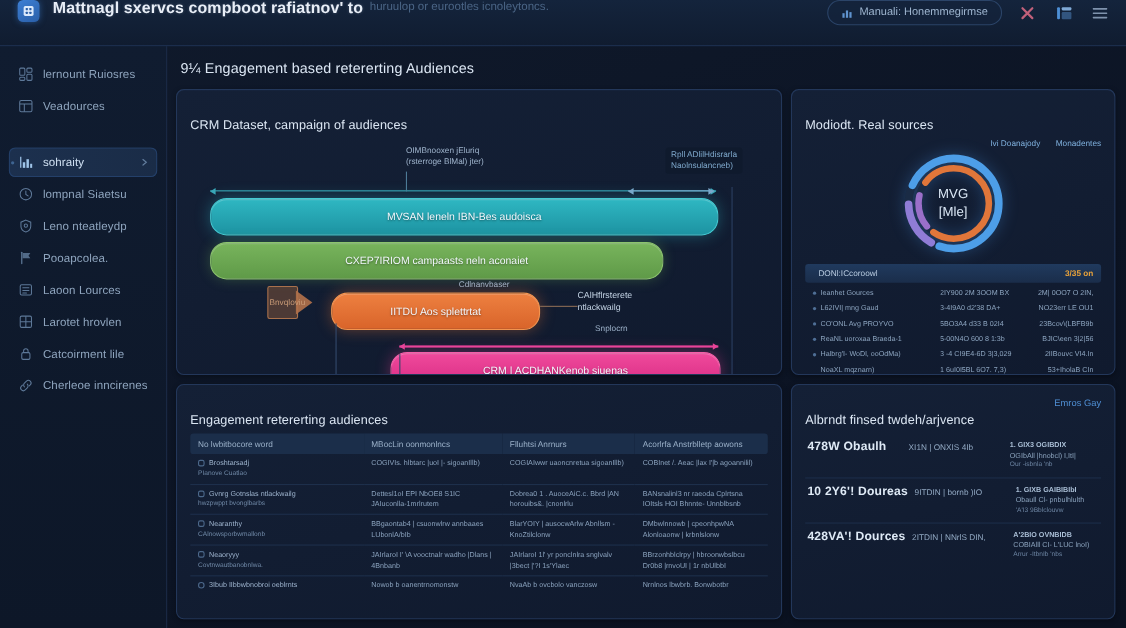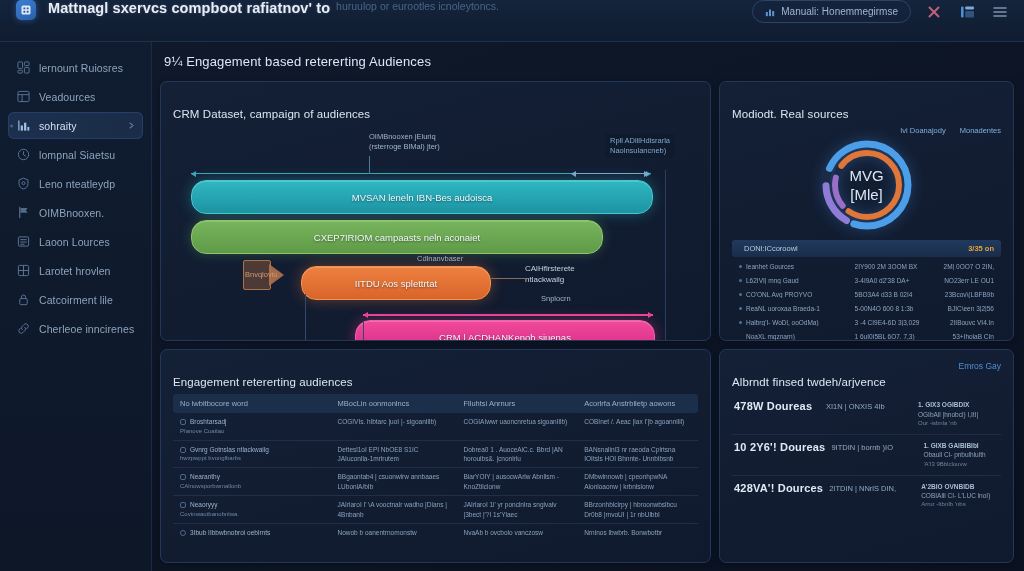--- a/index.html
+++ b/index.html
@@ -124,20 +124,21 @@
     color: #8ea4bd;
     white-space: nowrap;
     overflow: hidden;
     filter: blur(.42px);
     letter-spacing: .1px;
   }
   .nav-item.active {
     background: linear-gradient(90deg, #1b3characters 0%, #1b3characters 100%);
     background: linear-gradient(90deg, #1c304e 0%, #1a2c47 100%);
     box-shadow: inset 0 0 0 1px #24406a;
+    margin-top: 22px;
   }
   .nav-item.active .nv-lb { color: #cfe0f2; filter: blur(.3px); }
   .nav-item.active .nv-ic { opacity: 1; }
   .nav-item .nv-dot {
     position: absolute; left: 2px; top: 50%;
     width: 3px; height: 3px; border-radius: 50%;
     background: #4d7aae; transform: translateY(-50%);
     opacity: .7;
   }
   .nav-item .nv-chev { margin-left: auto; opacity: .6; display:block; }
@@ -317,21 +318,21 @@
     width: 96px; height: 96px;
   }
   .donut svg { display:block; filter: drop-shadow(0 0 7px rgba(70,140,220,.35)); }
   .donut-center {
     position: absolute;
     inset: 0;
     display: flex;
     flex-direction: column;
     align-items: center;
     justify-content: center;
-    font-size: 15px;
+    font-size: 12px;
     color: #dbe8f6;
     line-height: 1.3;
     filter: blur(.35px);
     text-align: center;
   }
 
   .mini-table { margin-top: 7px; }
   .mt-head {
     display: flex;
     align-items: center;
@@ -544,21 +545,21 @@
           <circle cx="7" cy="6.6" r="1.6" stroke="#6f8db0" fill="none"></circle>
         </svg>
         <span class="nv-lb">Leno nteatleydp</span>
       </div>
 
       <div class="nav-item">
         <svg class="nv-ic" viewBox="0 0 14 14">
           <path d="M3 1.5v11" stroke="#6f8db0" stroke-width="1.2" stroke-linecap="round"></path>
           <path d="M3.8 2.2h7.6l-1.8 2.6 1.8 2.6H3.8z" fill="#6f8db0" opacity=".85"></path>
         </svg>
-        <span class="nv-lb">OIMBnooxen.</span>
+        <span class="nv-lb">Pooapcolea.</span>
       </div>
 
       <div class="nav-item">
         <svg class="nv-ic" viewBox="0 0 14 14">
           <rect x="1.5" y="2" width="11" height="10" rx="1.4" stroke="#6f8db0" fill="none"></rect>
           <path d="M4 5h6 M4 7.6h6 M4 10h3.6" stroke="#6f8db0" stroke-linecap="round"></path>
         </svg>
         <span class="nv-lb">Laoon Lources</span>
       </div>
 
@@ -793,21 +794,21 @@
               </tr>
             </tbody>
           </table>
         </div>
 
         <div class="panel">
           <div class="panel-title blurry">Albrndt finsed twdeh/arjvence</div>
           <div class="panel-link">Emros Gay</div>
 
           <div class="stat-row">
-            <div class="sr-pct">478W  Doureas</div>
+            <div class="sr-pct">478W  Obaulh</div>
             <div class="sr-mid">XI1N |  ONXIS  4Ib</div>
             <div class="sr-right">
               <span class="l1">1. GIX3 OGIBDIX</span>
               <span>OGIbAll |hnobcl) I,ItI|</span>
               <span class="l3">Our -isbnla 'nb</span>
             </div>
           </div>
 
 
           <div class="stat-row">

